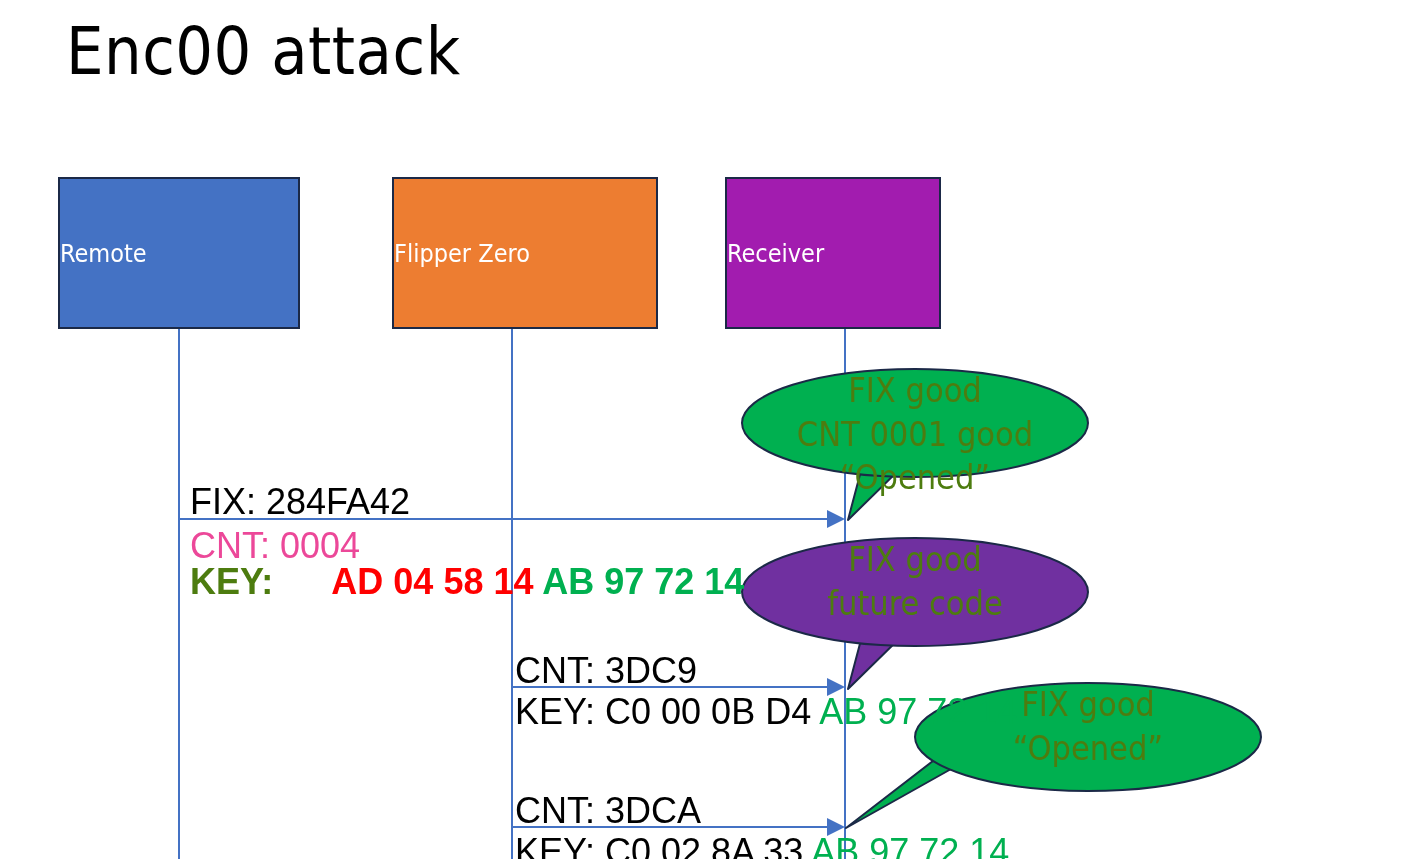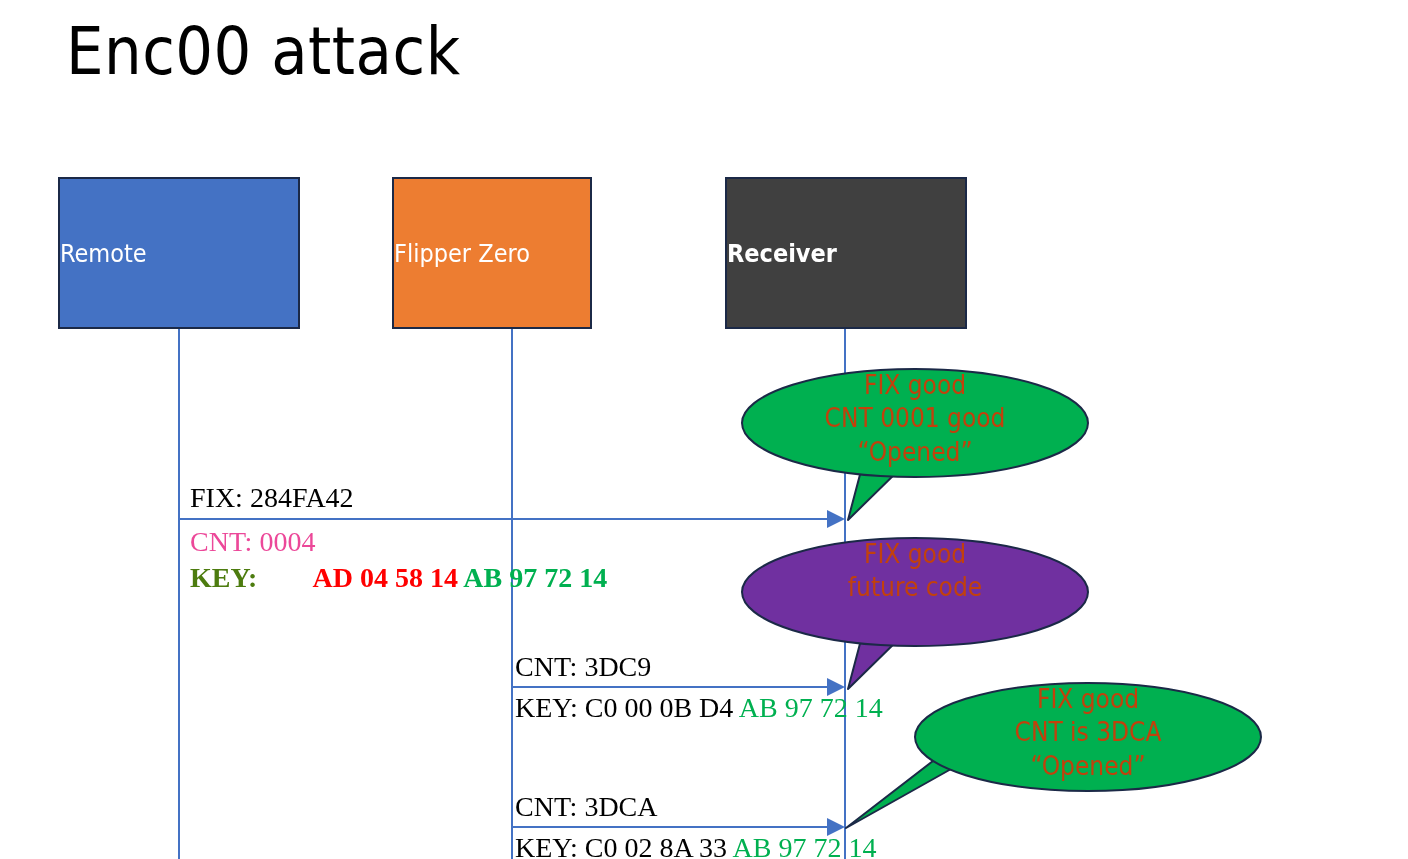--- a/index.html
+++ b/index.html
@@ -38,36 +38,36 @@
     font-weight:400;
     text-align:center;
   }
 
   
   .svg-layer{position:absolute;left:0;top:0;width:1408px;height:859px;}
 
   
   .msg{
     position:absolute;
-    font-family:Liberation Serif, serif;
-    font-size:28px;
+    font-family:Liberation Sans, sans-serif;
+    font-size:36px;
     color:#000000;
     white-space:nowrap;
     line-height:1.0;
   }
   .msg.bold{font-weight:bold;}
   .hex-red{color:#FF0000;}
   .hex-green{color:#00B050;}
 
   
   .bubble-text{
     position:absolute;
-    color:#c2410c;
+    color:#4d7c0f;
     font-family:"DejaVu Sans Condensed","Liberation Sans", sans-serif;
-    font-size:26px;
+    font-size:34px;
     text-align:center;
     line-height:1.28;
     white-space:nowrap;
     pointer-events:none;
   }
   .bubble-text div{display:block;}
 </style>
 </head>
 <body>
 
@@ -104,24 +104,24 @@
           <path d="M 960,752 L 846,816 L 990,705 Z" fill="#00B050" stroke="#1b2947" stroke-width="2" stroke-linejoin="round"></path>
           <ellipse cx="1088" cy="725" rx="173" ry="54" fill="#00B050" stroke="#1b2947" stroke-width="2"></ellipse>
         </g>
       </g>
   </svg>
 
   <div id="actors-layer">
       <div class="actor" style="left: 58px; top: 165px; width: 242px; height: 152px; background: rgb(68, 114, 196); border-color: rgb(27, 41, 71);">
         <span>Remote</span>
       </div>
-      <div class="actor" style="left: 392px; top: 165px; width: 200px; height: 152px; background: rgb(237, 125, 49); border-color: rgb(27, 41, 71);">
+      <div class="actor" style="left: 392px; top: 165px; width: 266px; height: 152px; background: rgb(237, 125, 49); border-color: rgb(27, 41, 71);">
         <span>Flipper Zero</span>
       </div>
-      <div class="actor" style="left: 725px; top: 165px; width: 242px; height: 152px; background: #404040; border-color: rgb(27, 41, 71); font-weight: bold;">
+      <div class="actor" style="left: 725px; top: 165px; width: 216px; height: 152px; background: #a21caf; border-color: rgb(27, 41, 71);">
         <span>Receiver</span>
       </div>
     </div>
 
   <div id="messages-layer">
       <div class="msg" style="left: 190px; top: 472px;">FIX: 284FA42</div>
       <div class="msg" style="left: 190px; top: 516px;"><span style="color: #ec4899;">CNT: 0004</span></div>
       <div class="msg bold" style="left: 190px; top: 552px;"><span style="color: #4d7c0f;">KEY: </span><span class="hex-red" style="color: rgb(255, 0, 0); margin-left: 48px;">AD 04 58 14 </span><span class="hex-green" style="color: rgb(0, 176, 80);">AB 97 72 14</span></div>
       <div class="msg" style="left: 515px; top: 641px;">CNT: 3DC9</div>
       <div class="msg" style="left: 515px; top: 682px;"><span style="color: rgb(0, 0, 0);">KEY: C0 00 0B D4 </span><span class="hex-green" style="color: rgb(0, 176, 80);">AB 97 72 14</span></div>
@@ -134,18 +134,17 @@
         <div>FIX good</div>
         <div>CNT 0001 good</div>
         <div>“Opened”</div>
       </div>
       <div class="bubble-text" style="left: 762px; top: 526px; width: 306px;">
         <div>FIX good</div>
         <div>future code</div>
       </div>
       <div class="bubble-text" style="left: 935px; top: 671px; width: 306px;">
         <div>FIX good</div>
-        <div>CNT is 3DCA</div>
         <div>“Opened”</div>
       </div>
     </div>
 
 </div>
 
 </body></html>

